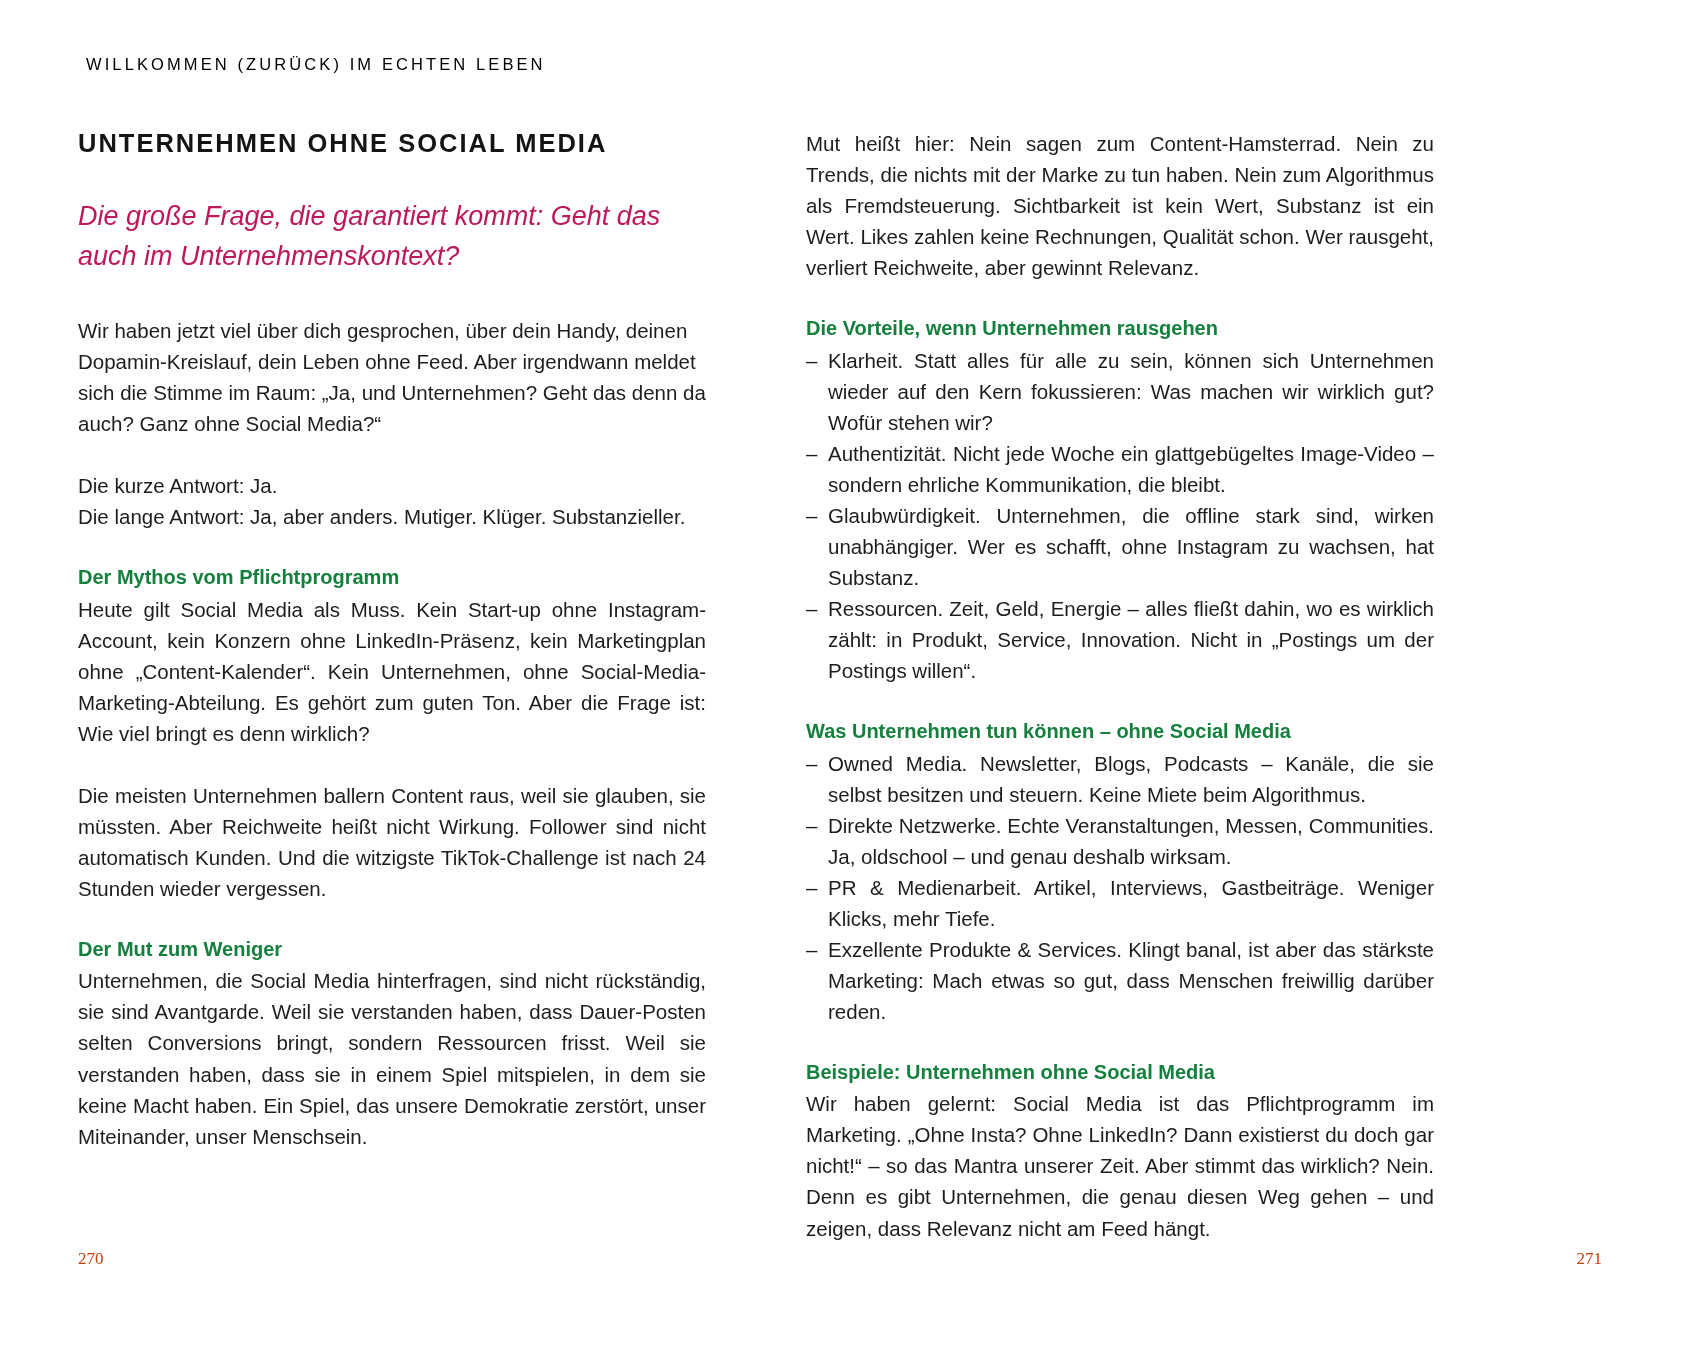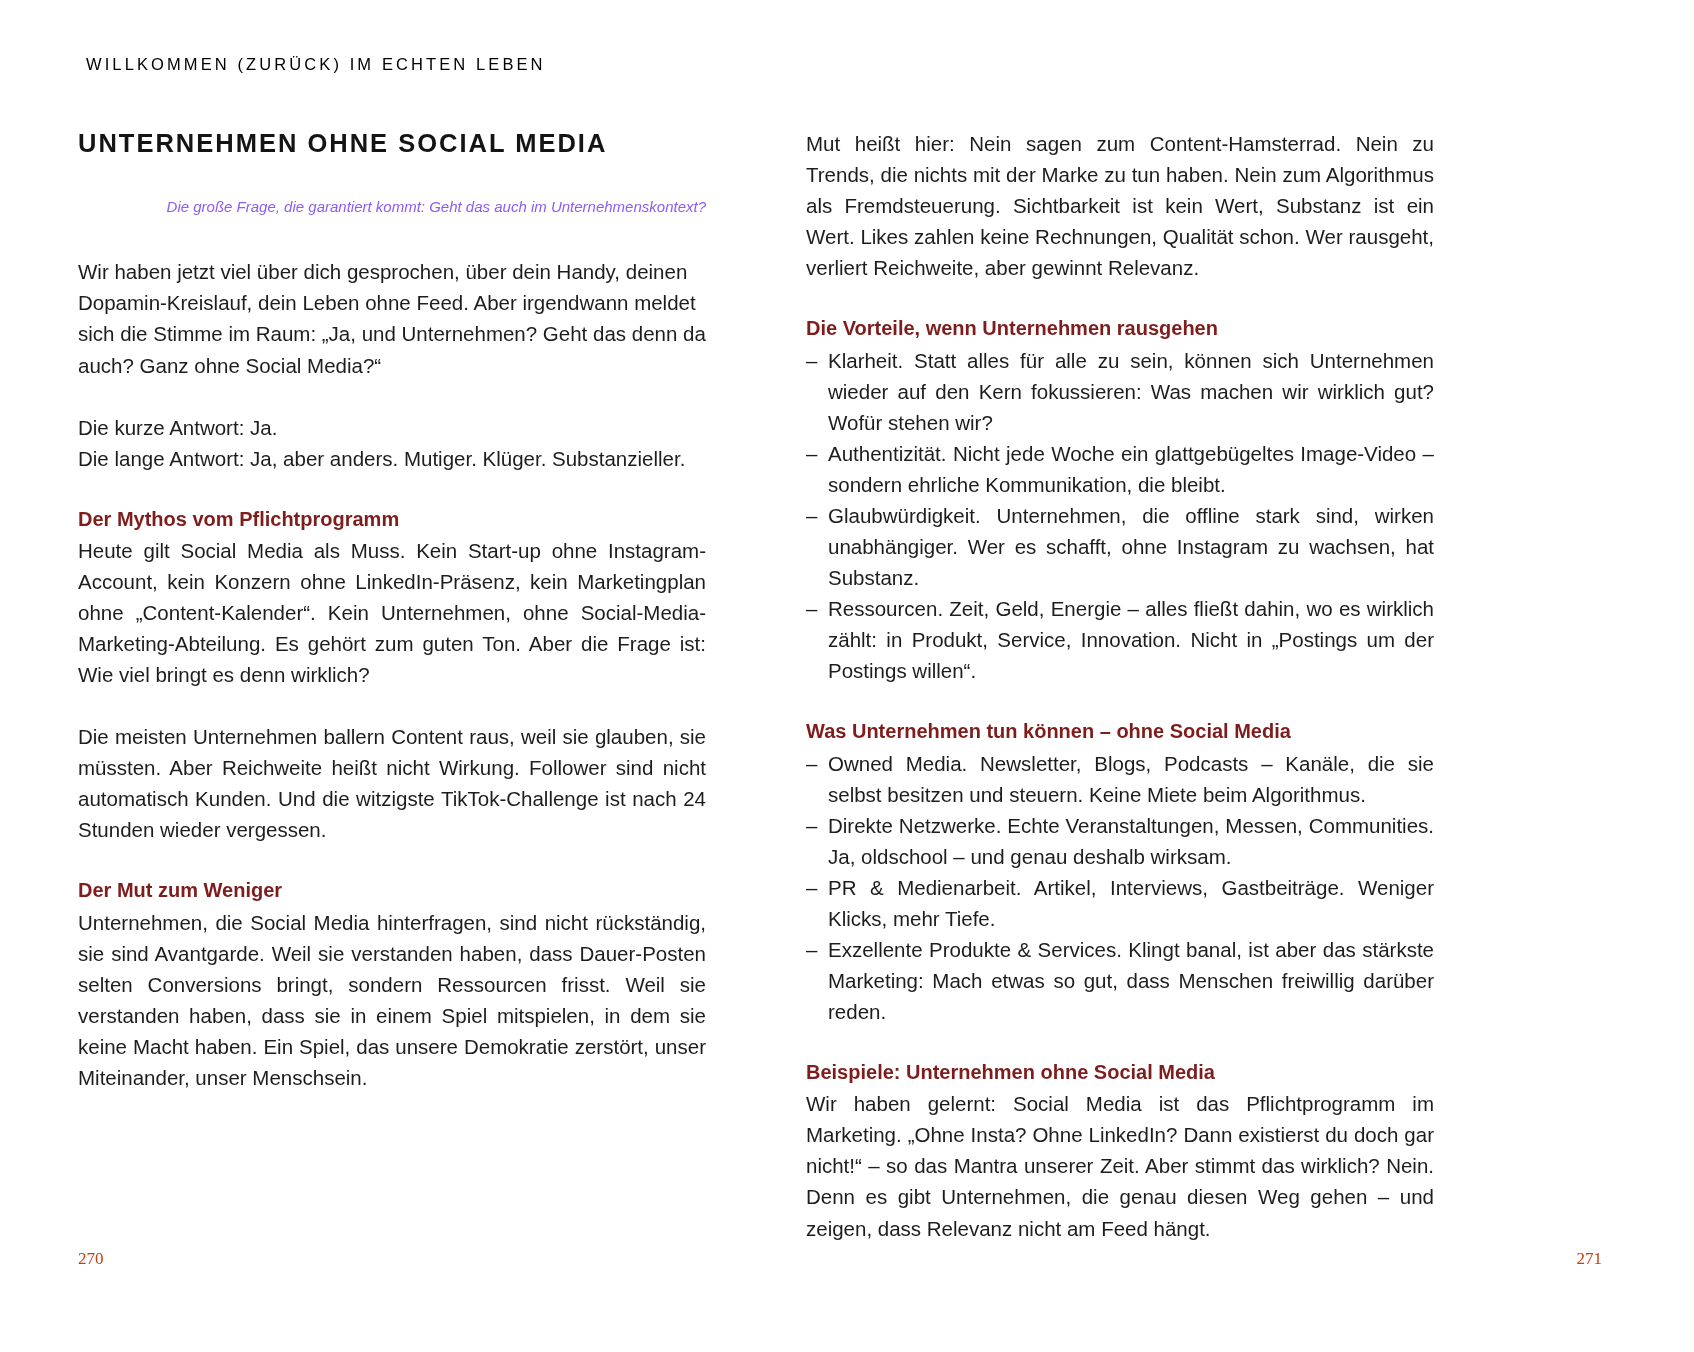--- a/index.html
+++ b/index.html
@@ -49,33 +49,33 @@
   .chapter-title {
     font-size: 25.5px;
     font-weight: 700;
     letter-spacing: 2.0px;
     margin: 0 0 36px 0;
     line-height: 1.25;
     color: #141414;
     text-transform: uppercase;
   }
   .lead {
-    font-size: 15px;
+    font-size: 27px;
     font-style: italic;
     line-height: 1.50;
     margin: 0 0 38px 0;
-    text-align: right;
-    color: #8b5cf6;
+    text-align: left;
+    color: #be185d;
   }
   .subhead {
     font-size: 20px;
     font-weight: 700;
     line-height: 1.42;
     margin: 0 0 2px 0;
-    color: #7f1d1d;
+    color: #15803d;
   }
 
   
   p.body {
     font-size: 20.5px;
     line-height: 1.515;
     margin: 0 0 31px 0;
     text-align: justify;
     -webkit-hyphens: none;
     hyphens: none;

